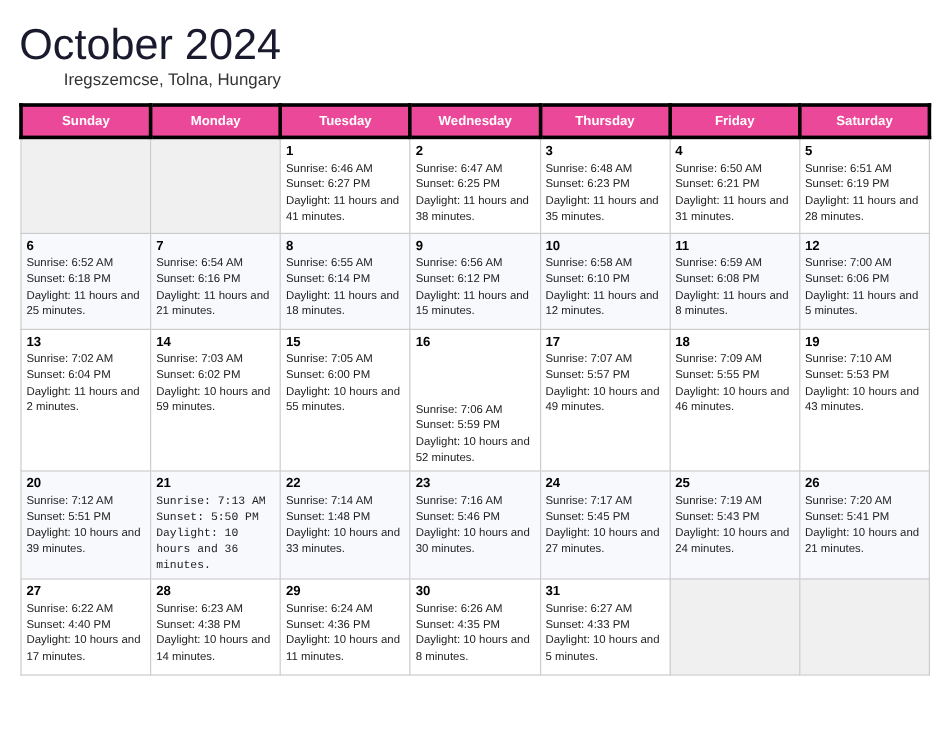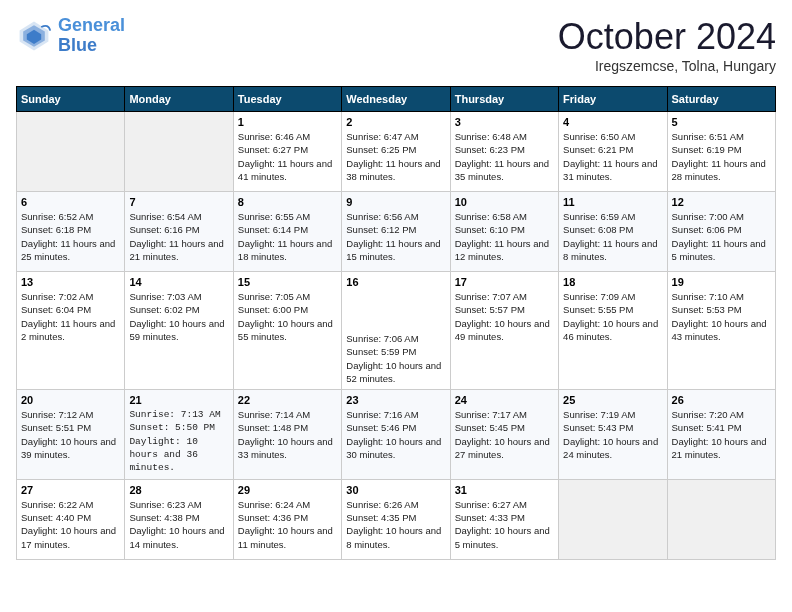--- a/index.html
+++ b/index.html
@@ -45,27 +45,27 @@
     .location-title {
       font-size: 14px;
       color: #333;
     }
     table {
       width: 100%;
       border-collapse: collapse;
       font-size: 10px;
     }
     thead tr th {
-      background: #0c4a6e;
+      background: #ec4899;
       color: #fff;
       padding: 6px 4px;
-      text-align: left;
+      text-align: center;
       font-size: 11px;
       font-weight: bold;
-      border: 1px solid #000000;
+      border: 3px solid #000000;
     }
     tbody tr td {
       border: 1px solid #ccc;
       vertical-align: top;
       padding: 4px;
       height: 80px;
       width: calc(100% / 7);
       background: #fff;
     }
     tbody tr:nth-child(even) td {
@@ -83,32 +83,20 @@
       line-height: 1.4;
     }
     td.empty {
       background: #f0f0f0 !important;
     }
   </style>
 </head>
 <body>
 
 <div class="header">
-  <div class="logo">
-    <svg class="logo-icon" viewBox="0 0 40 40">
-      <polygon points="20,4 36,14 36,26 20,36 4,26 4,14" fill="#3d7cc9" opacity="0.2"></polygon>
-      <polygon points="20,8 32,15 32,25 20,32 8,25 8,15" fill="#3d7cc9" opacity="0.5"></polygon>
-      <polygon points="20,13 28,18 28,24 20,29 12,24 12,18" fill="#3d7cc9"></polygon>
-      <path d="M28 10 Q36 6 38 14" stroke="#3d7cc9" stroke-width="2" fill="none"></path>
-    </svg>
-    <div class="logo-text">
-      <div><span>General</span></div>
-      <div style="color:#3d7cc9">Blue</div>
-    </div>
-  </div>
   <div class="title-block">
     <div class="month-title">October 2024</div>
     <div class="location-title">Iregszemcse, Tolna, Hungary</div>
   </div>
 </div>
 
 <table>
   <thead>
     <tr id="col-headers">
         <th>Sunday</th>

